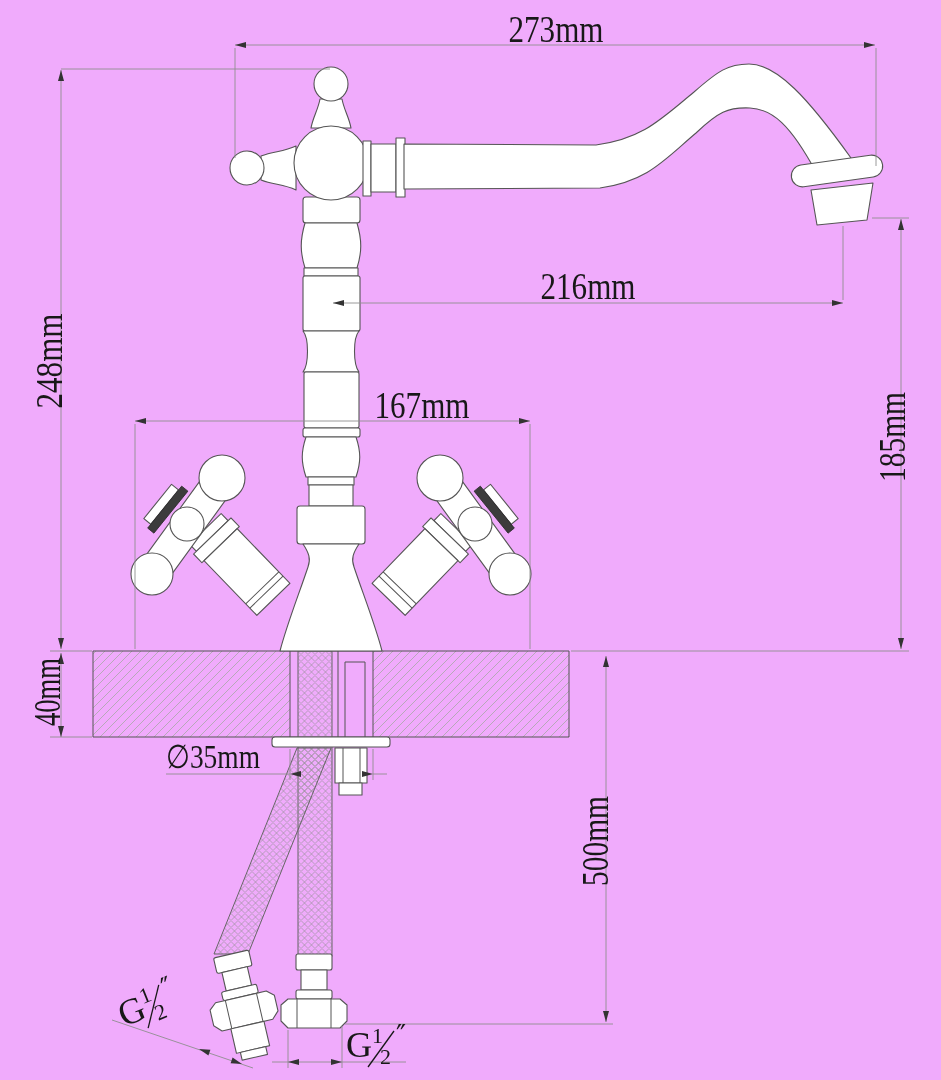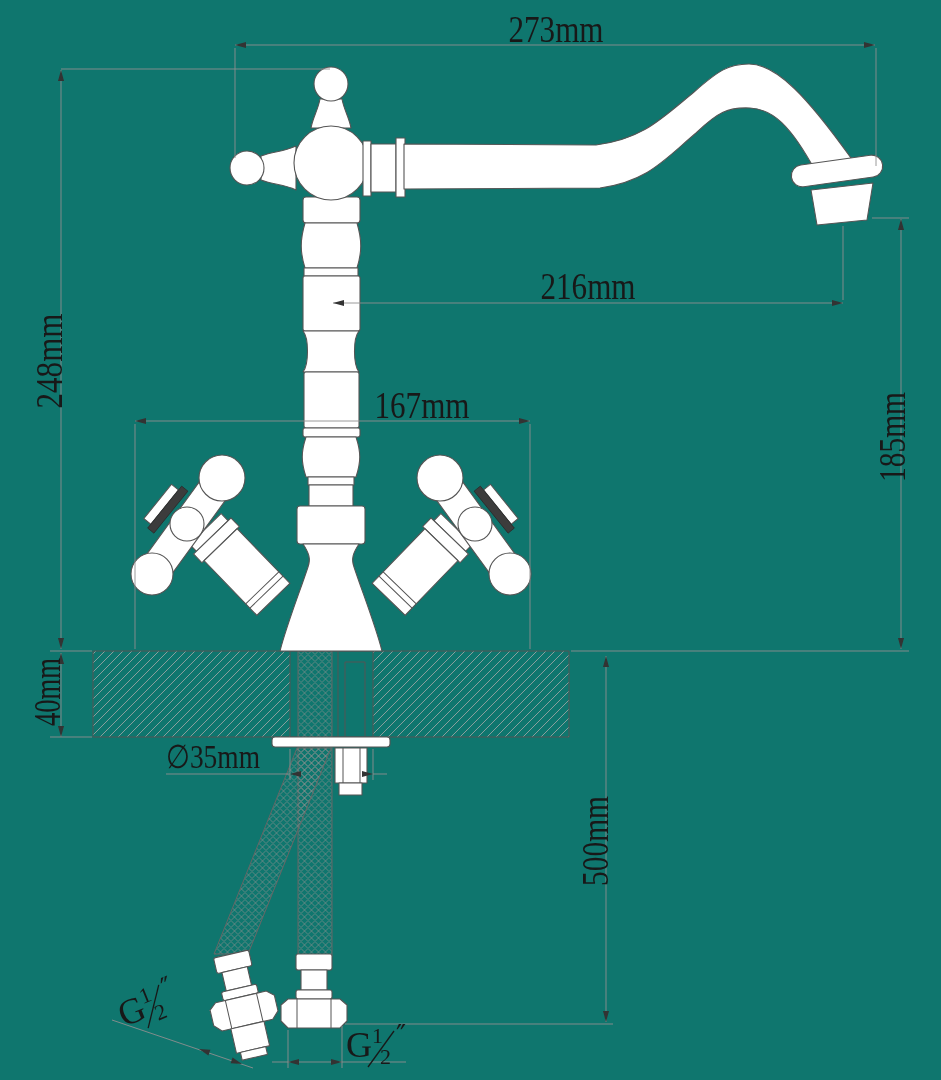--- a/index.html
+++ b/index.html
@@ -1,16 +1,16 @@
 <!DOCTYPE html>
 <html><head>
 <meta charset="utf-8">
 <style>
   html,body{margin:0;padding:0;background:#fff;}
-  .canvas{position:relative;width:941px;height:1080px;background:#0f766e;overflow:hidden;
+  .canvas{position:relative;width:941px;height:1080px;background:#f0abfc;overflow:hidden;
           font-family:"Liberation Serif","DejaVu Serif",serif;}
   svg{position:absolute;left:0;top:0;}
   .obj{fill:#ffffff;stroke:#555555;stroke-width:1.1;stroke-linejoin:round;}
   .objthin{fill:none;stroke:#555555;stroke-width:1.0;}
   .dark{fill:#3c3c3c;stroke:#2b2b2b;stroke-width:0.8;}
   .dim{stroke:#8f8f8f;stroke-width:0.9;fill:none;}
   .cl{stroke:#9a9a9a;stroke-width:0.8;fill:none;}
   .arr{fill:#333333;stroke:none;}
   .lbl{fill:#181818;font-size:38px;}
   .lblmid{fill:#181818;font-size:33px;}

